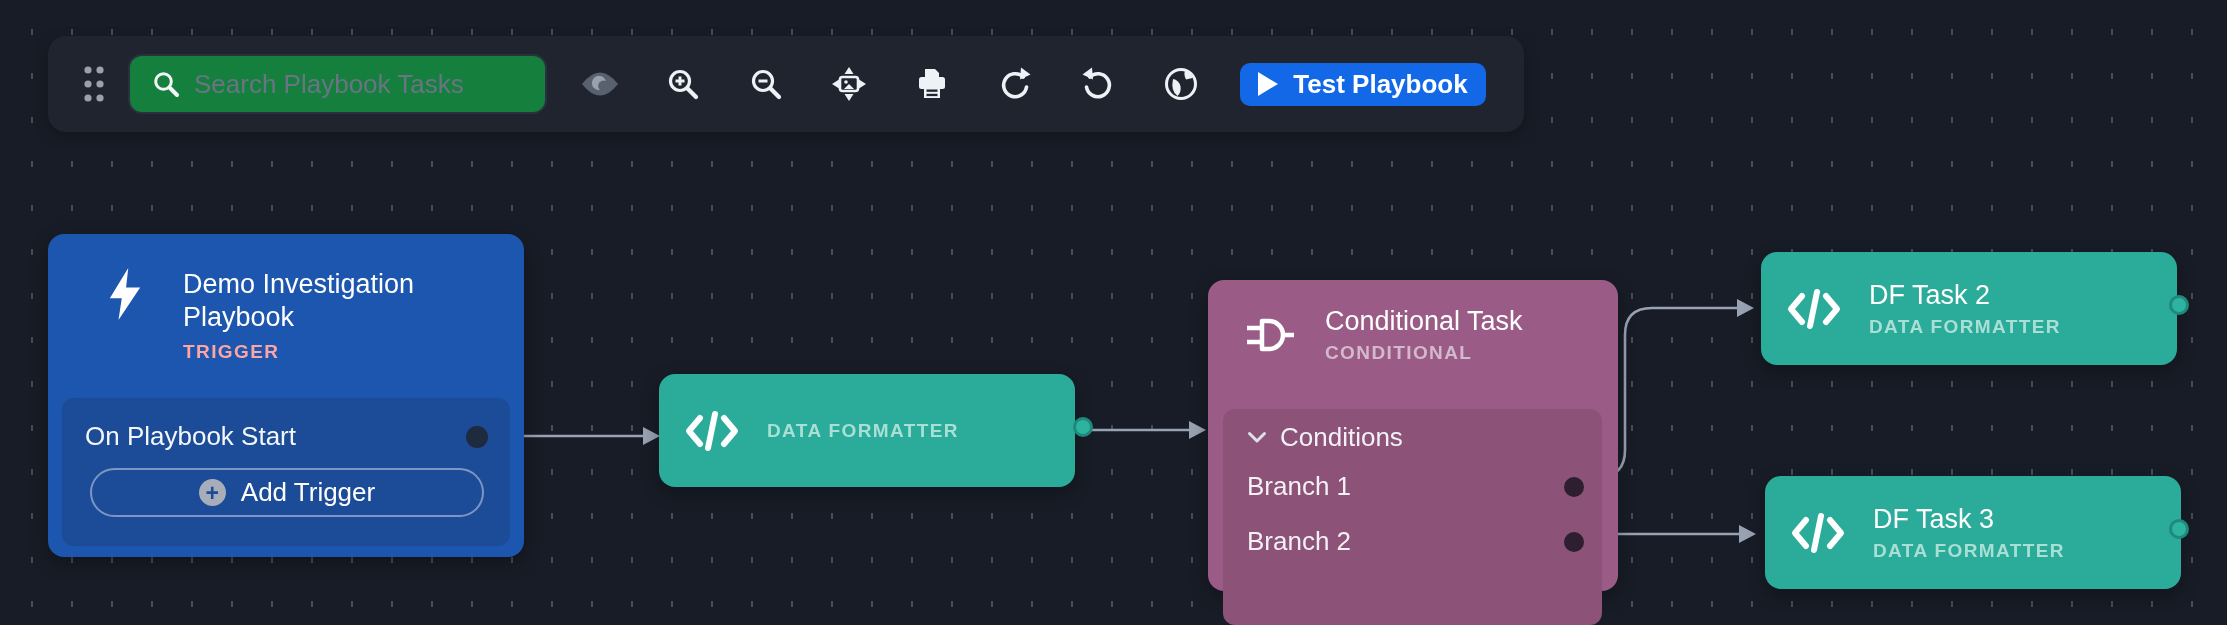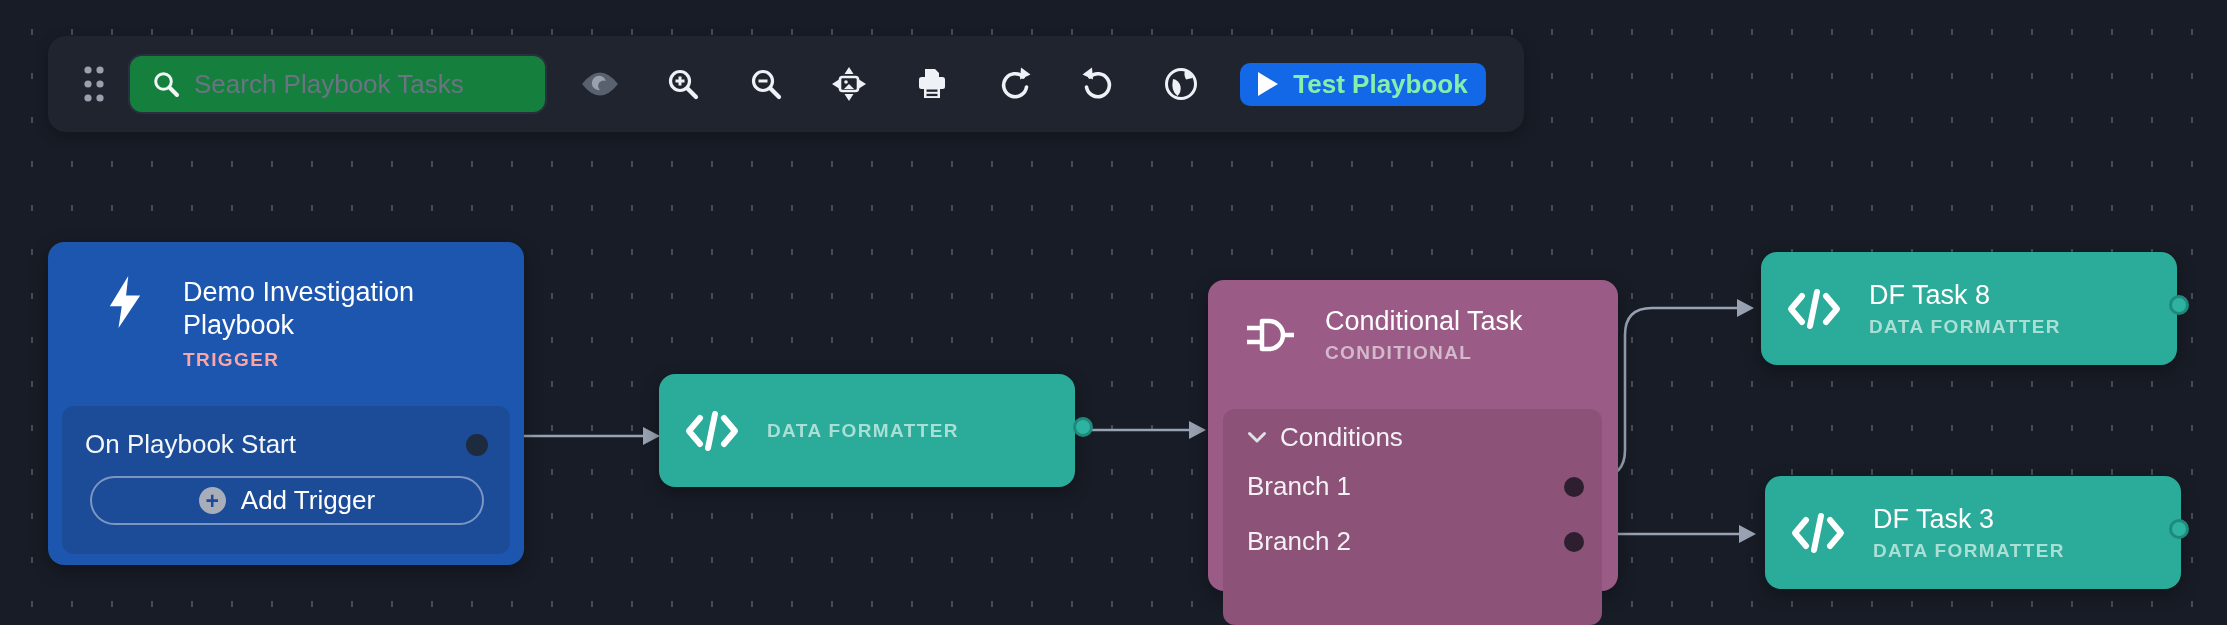--- a/index.html
+++ b/index.html
@@ -34,33 +34,33 @@
     background: transparent; border: none; outline: none;
     font-family: "Liberation Sans", sans-serif;
     font-size: 26px; color: #c6ccd8; width: 330px;
   }
   .searchbox input::placeholder { color: #6b7384; }
   .tool-icons { display: flex; align-items: center; gap: 41px; margin-left: 32px; }
   .icon-btn { width: 42px; height: 42px; display: flex; align-items: center; justify-content: center; cursor: pointer; border-radius: 8px; }
   .test-btn {
     margin-left: auto; margin-right: 38px;
     width: 246px; height: 43px; border: none; border-radius: 10px;
-    background: #1368e8; color: #86efac;
+    background: #1368e8; color: #ffffff;
     display: flex; align-items: center; justify-content: center; gap: 15px;
     font-family: "Liberation Sans", sans-serif;
     font-size: 26px; font-weight: 600; cursor: pointer;
   }
 
   
   .node { position: absolute; z-index: 2; border-radius: 16px; box-shadow: 0 6px 18px rgba(0,0,0,0.30); }
   .node-header { display: flex; align-items: center; }
   .type-label { font-weight: 700; letter-spacing: 1.4px; }
 
   
-  .node-trigger { left: 48px; top: 234px; width: 476px; height: 323px; background: #1d56ae; margin-top: 8px; }
+  .node-trigger { left: 48px; top: 234px; width: 476px; height: 323px; background: #1d56ae; }
   .node-trigger .node-header { padding: 34px 30px 0 55px; gap: 36px; align-items: flex-start; }
   .node-trigger .title { font-size: 27px; line-height: 33px; color: #ffffff; font-weight: 500; width: 262px; }
   .node-trigger .type-label { font-size: 19px; color: #fca5a5; margin-top: 7px; }
   .trigger-panel {
     position: absolute; left: 14px; right: 14px; top: 164px; bottom: 11px;
     background: #1c4b97; border-radius: 12px;
   }
   .trigger-row {
     display: flex; align-items: center; justify-content: space-between;
     padding: 23px 22px 0 23px;
@@ -291,21 +291,21 @@
   </div>
 </div>
 
 <div class="node node-task node-df2">
   <svg width="54" height="42" viewBox="0 0 54 42">
     <path d="M15 8 L4 21 L15 34" fill="none" stroke="#ffffff" stroke-width="6" stroke-linecap="round" stroke-linejoin="round"></path>
     <path d="M39 8 L50 21 L39 34" fill="none" stroke="#ffffff" stroke-width="6" stroke-linecap="round" stroke-linejoin="round"></path>
     <line x1="30" y1="4" x2="23" y2="38" stroke="#ffffff" stroke-width="6" stroke-linecap="round"></line>
   </svg>
   <div>
-    <div class="title">DF Task 8</div>
+    <div class="title">DF Task 2</div>
     <div class="type-label">DATA FORMATTER</div>
   </div>
 </div>
 
 <div class="node node-task node-df3">
   <svg width="54" height="42" viewBox="0 0 54 42">
     <path d="M15 8 L4 21 L15 34" fill="none" stroke="#ffffff" stroke-width="6" stroke-linecap="round" stroke-linejoin="round"></path>
     <path d="M39 8 L50 21 L39 34" fill="none" stroke="#ffffff" stroke-width="6" stroke-linecap="round" stroke-linejoin="round"></path>
     <line x1="30" y1="4" x2="23" y2="38" stroke="#ffffff" stroke-width="6" stroke-linecap="round"></line>
   </svg>

